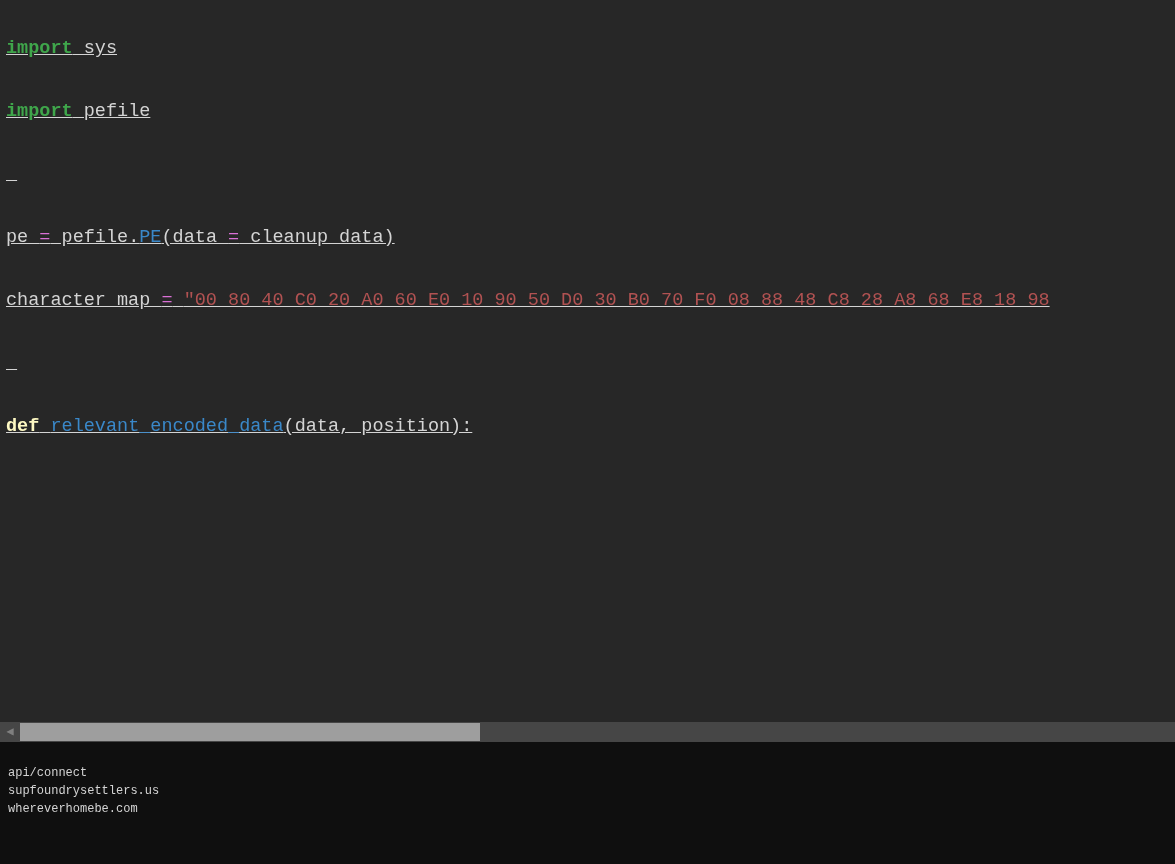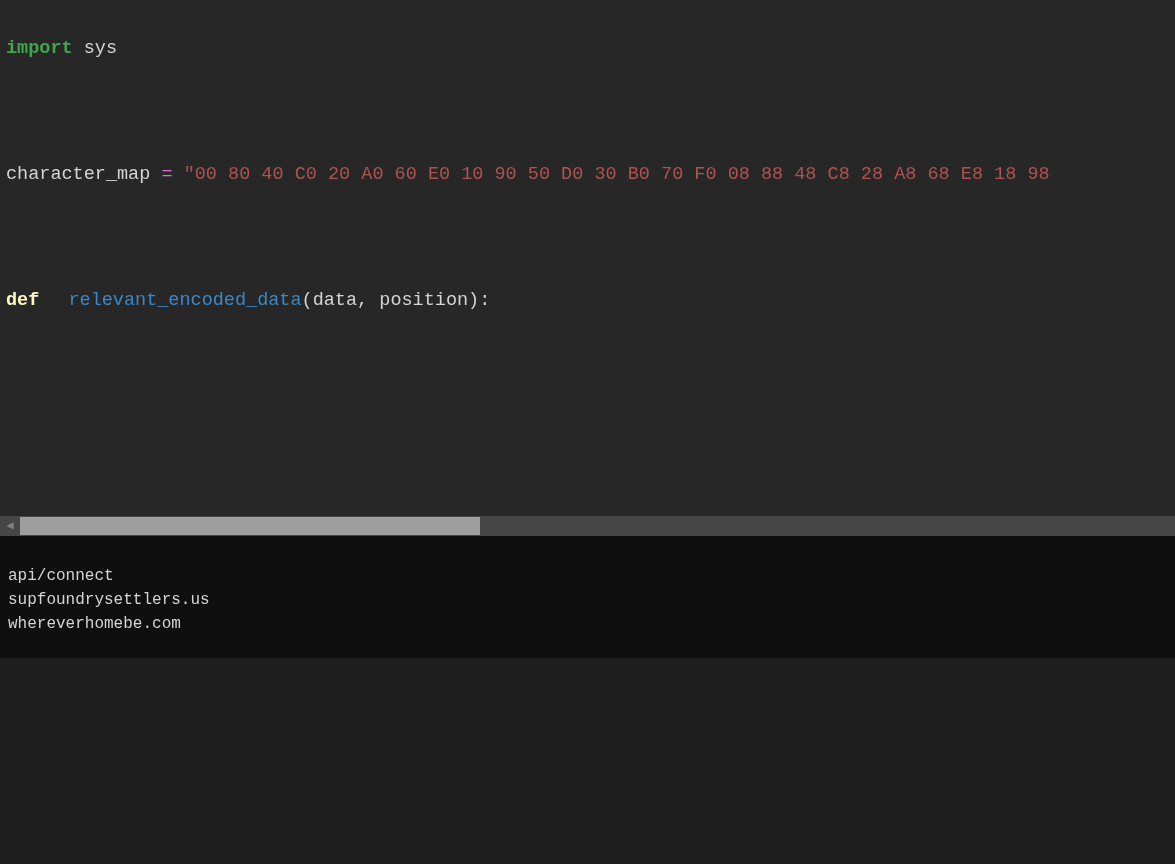--- a/index.html
+++ b/index.html
@@ -9,29 +9,30 @@
     font-size: 18.5px;
     line-height: 1.7;
     color: #d4d4d4;
     width: 1175px;
     height: 864px;
     overflow: hidden;
   }
   .editor {
     background: #272727;
     padding: 2px 8px 8px 6px;
-    height: 516px;
+    height: 722px;
     overflow: hidden;
     white-space: pre;
+    text-decoration: underline;
   }
   .line { display:block; }
   .kw-import { color: #3fa64b; font-weight: 600;}
   .kw-ctrl { color: #3fa64b; font-weight: 600;}
   .kw-def { color: #fef9c3; font-weight: 600;}
-  .fname { color: #3a88c9; margin-left: 18px; }
+  .fname { color: #3a88c9; }
   .call { color: #3a88c9; }
   .op { color: #da70d6; }
   .str { color: #b15252; }
   .num { color: #b6cea1; }
   .plain { color: #d4d4d4; }
   .scrollbar-h {
     height: 20px;
     background: #464646;
     display: flex;
     align-items: stretch;
@@ -52,33 +53,35 @@
   .scroll-thumb {
     position: absolute;
     left: 0; top: 1px; bottom:1px;
     width: 460px;
     background: #9e9e9e;
   }
   .console {
     background: #0f0f0f;
     color: #d4d4d4;
     font-family: "Consolas", "Menlo", "Courier New", monospace;
-    font-size: 16px;
+    font-size: 12px;
     line-height: 1.5;
     padding: 4px 8px 8px 8px;
     height: 122px;
     white-space: pre;
   }
 </style>
 </head>
 <body>
 
 <div class="editor">
 <span class="line"><span class="kw-import">import</span><span class="plain"> sys</span></span>
+<span class="line"><span class="kw-import">import</span><span class="plain"> pefile</span></span>
 <span class="line">&nbsp;</span>
+<span class="line"><span class="plain">pe </span><span class="op">=</span><span class="plain"> pefile.</span><span class="call">PE</span><span class="plain">(data </span><span class="op">=</span><span class="plain"> cleanup_data)</span></span>
 <span class="line"><span class="plain">character_map </span><span class="op">=</span><span class="plain"> </span><span class="str">"00 80 40 C0 20 A0 60 E0 10 90 50 D0 30 B0 70 F0 08 88 48 C8 28 A8 68 E8 18 98</span></span>
 <span class="line">&nbsp;</span>
 <span class="line"><span class="kw-def">def</span><span class="plain"> </span><span class="fname">relevant_encoded_data</span><span class="plain">(data, position):</span></span>
 
 
 
 
 
 
 

